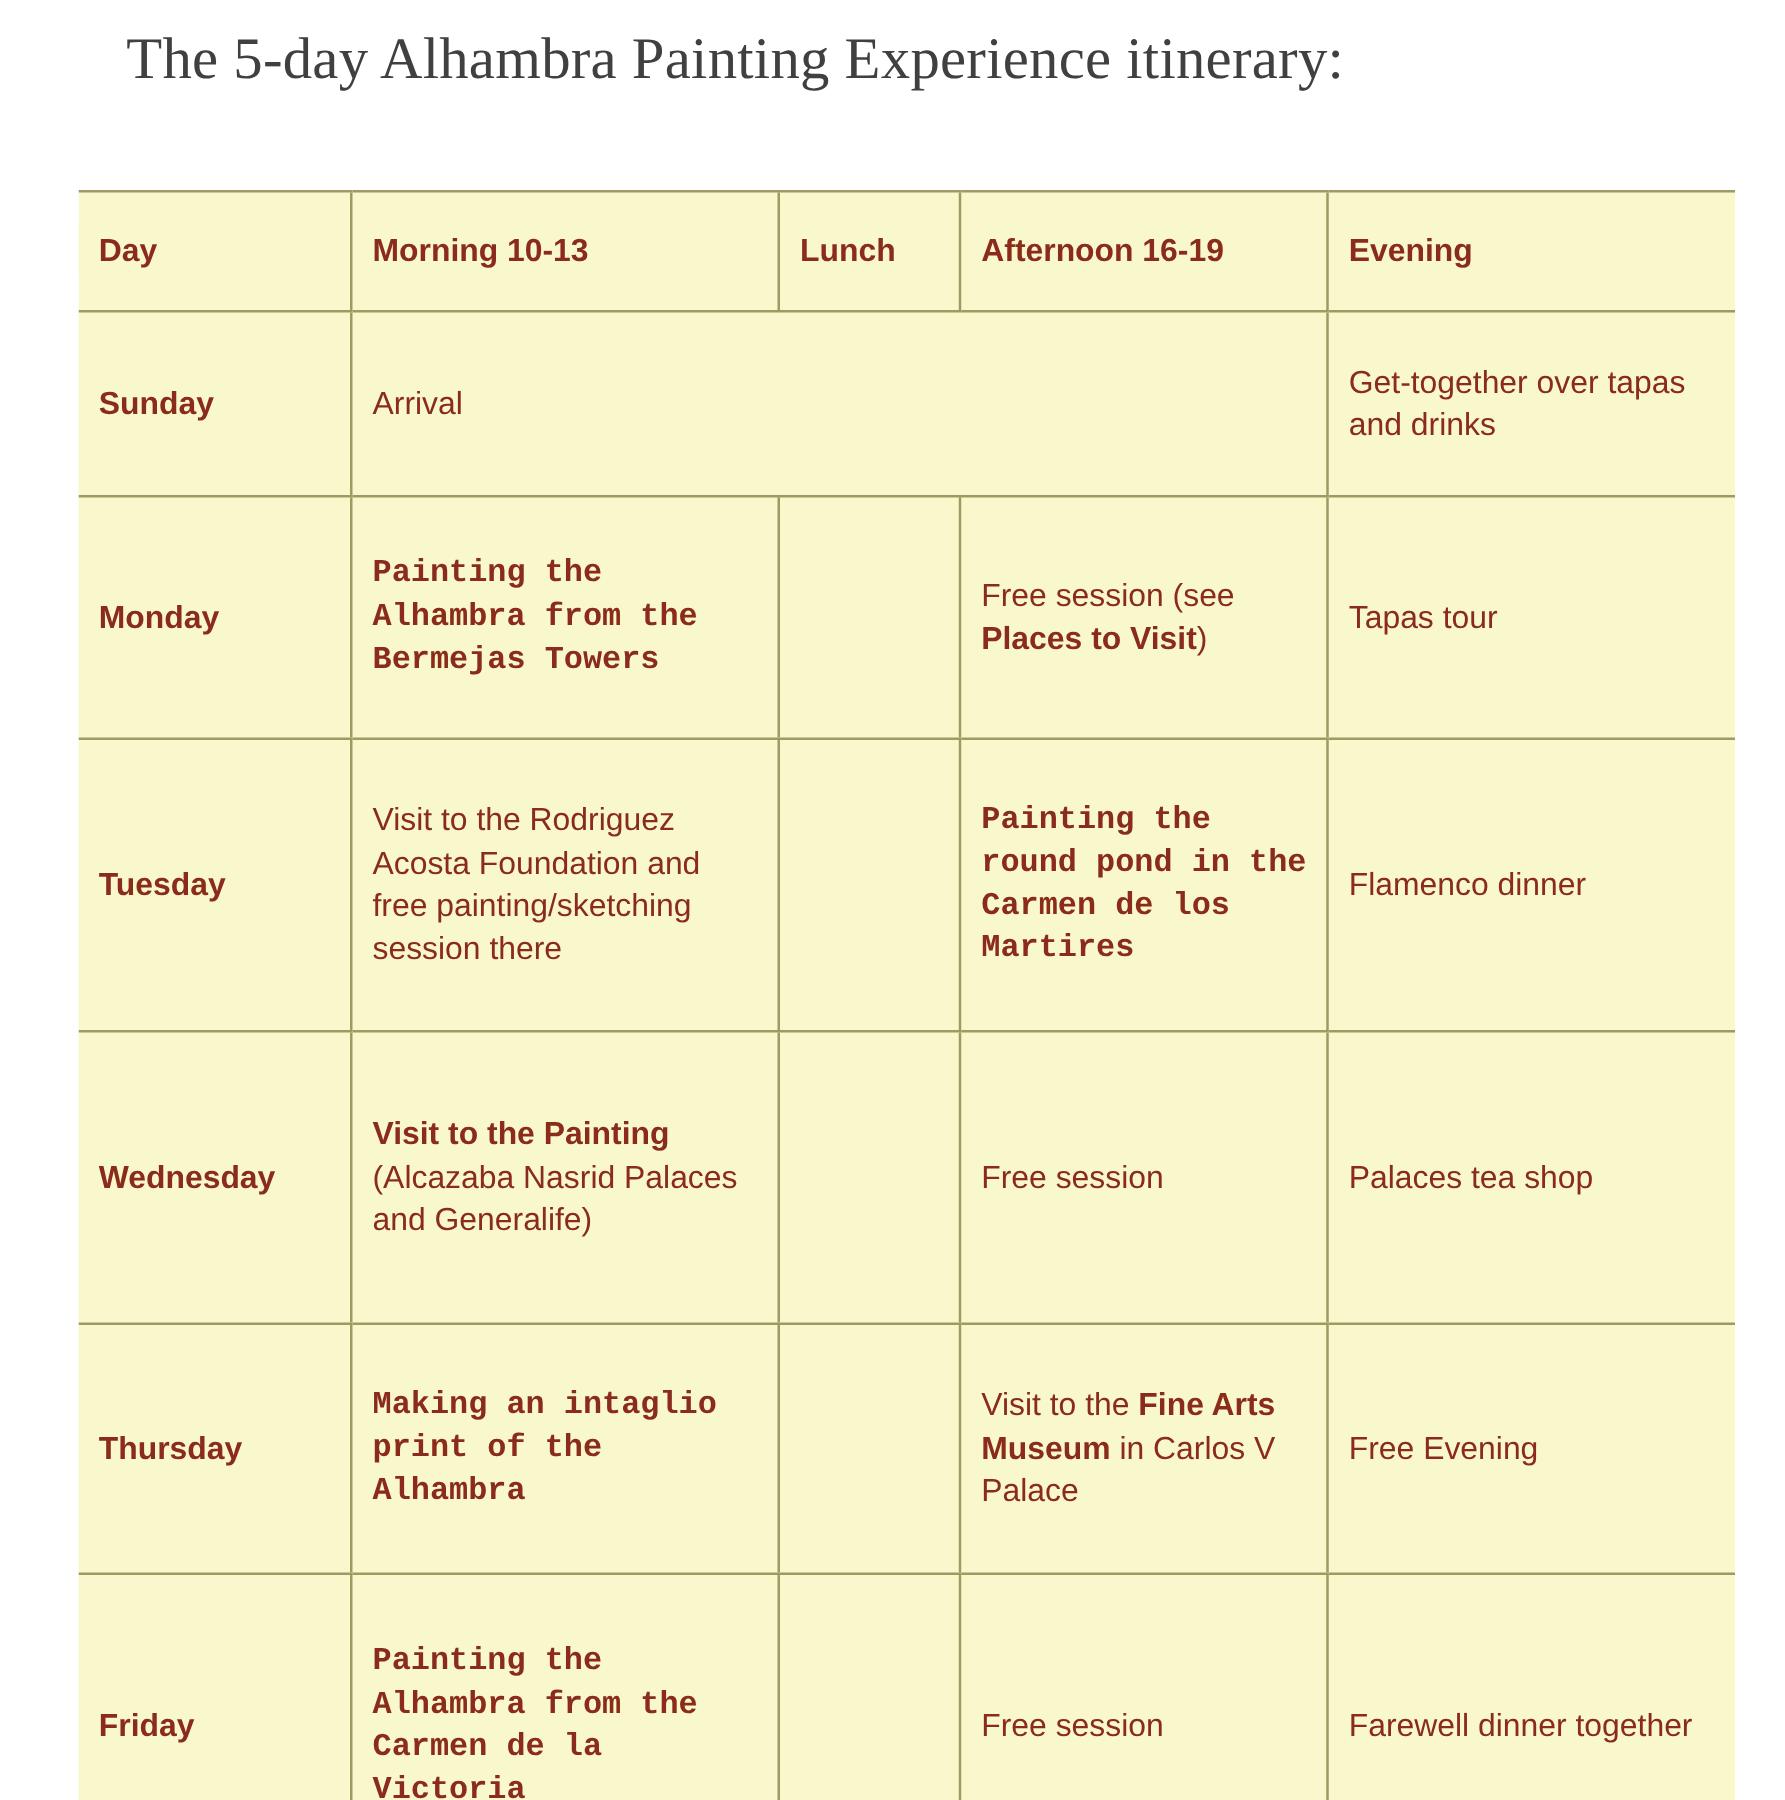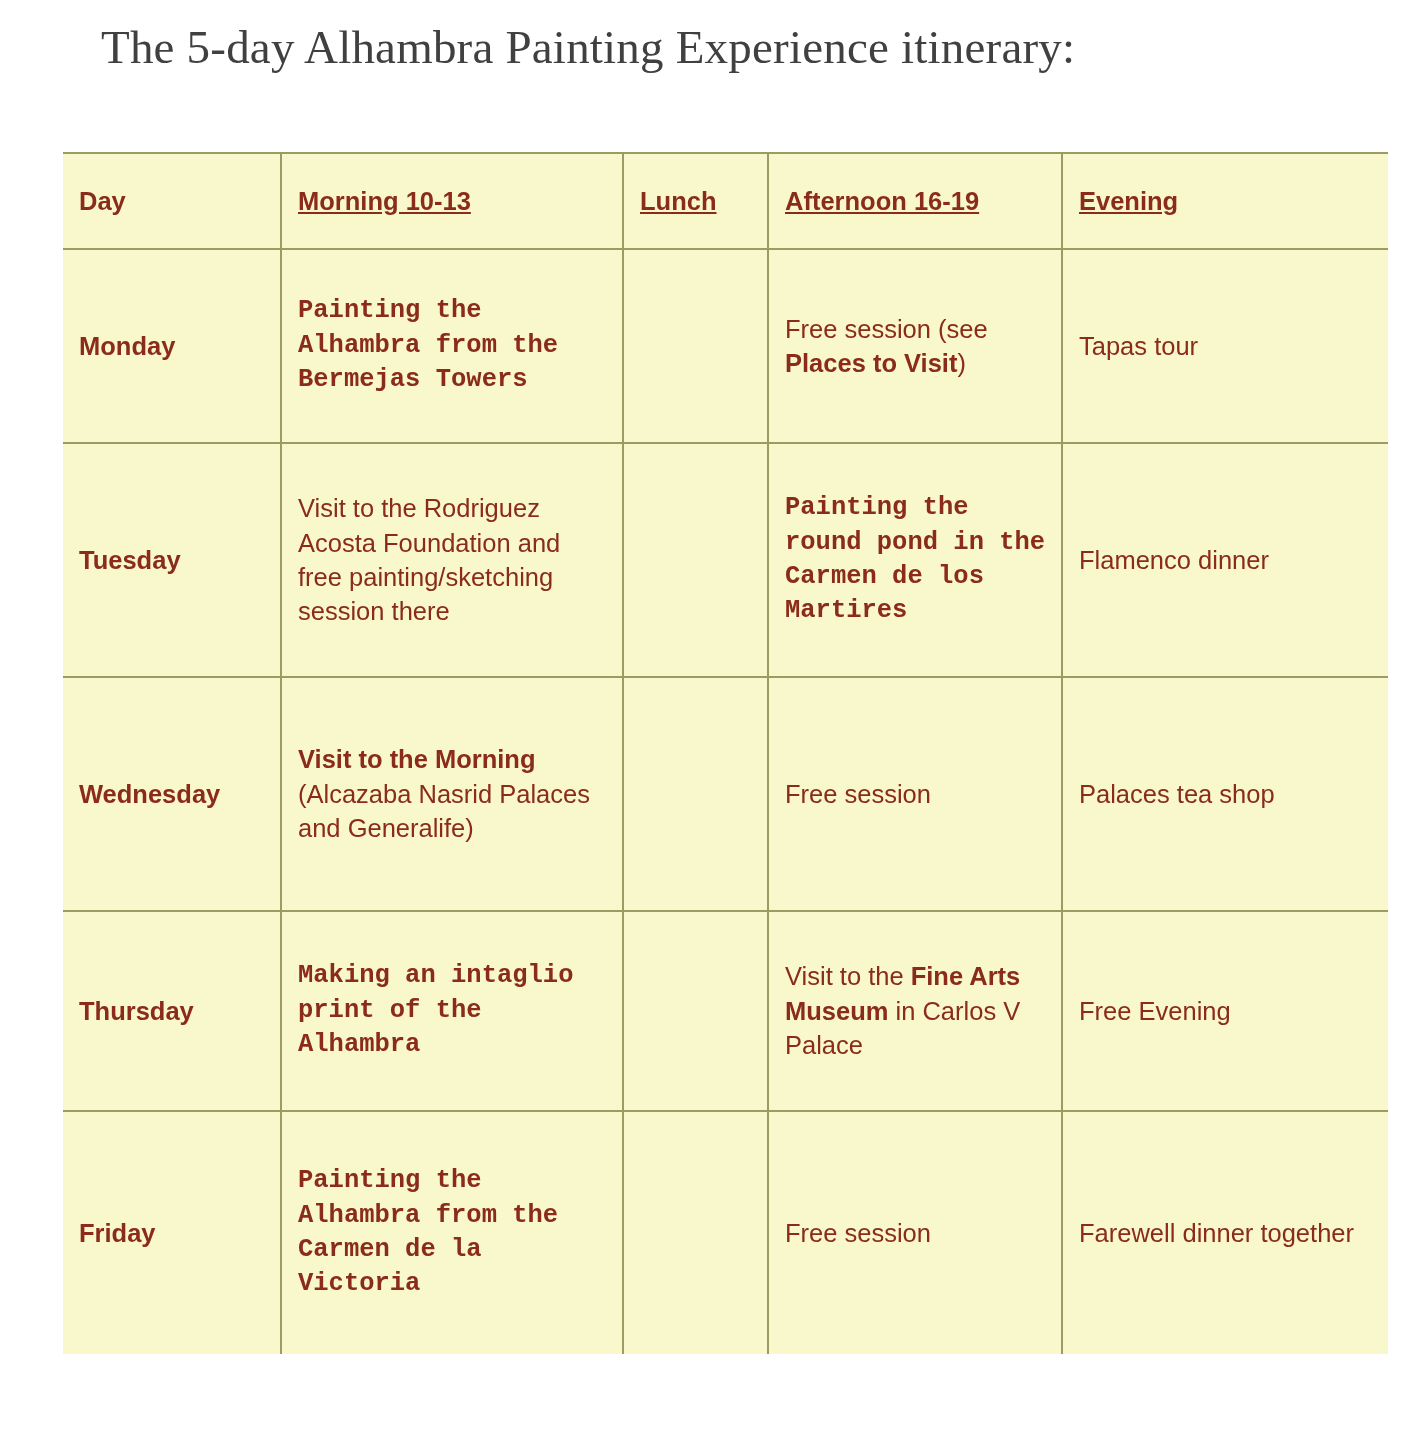--- a/index.html
+++ b/index.html
@@ -76,21 +76,21 @@
     font-weight: bold;
     font-size: 26px;
     height: 74px;
     padding-top: 6px;
     padding-bottom: 6px;
   }
   th.h-day      { text-align: left;   padding-left: 16px; border-radius: 31px; }
   th.h-morning,
   th.h-lunch,
   th.h-afternoon,
-  th.h-evening  { text-align: center; padding-left: 0; padding-right: 0; text-decoration: underline; }
+  th.h-evening  { text-align: center; padding-left: 0; padding-right: 0; }
 
   
   td.day-cell {
     font-weight: bold;
     font-size: 25.5px;
     white-space: nowrap;
   }
   td.plain      { font-weight: 400; }
   td.bold       { font-weight: bold; font-family: Liberation Mono, monospace; }
   td.center     { text-align: center; }
@@ -130,40 +130,45 @@
         <th class="h-day">Day</th>
         <th class="h-morning">Morning 10-13</th>
         <th class="h-lunch">Lunch</th>
         <th class="h-afternoon">Afternoon 16-19</th>
         <th class="h-evening">Evening</th>
       </tr>
     </thead>
 
     <tbody>
 
+      <tr class="r-sunday">
+        <td class="day-cell">Sunday</td>
+        <td class="plain center" colspan="3">Arrival</td>
+        <td class="plain">Get-together over tapas and drinks</td>
+      </tr>
 
       <tr class="r-monday">
         <td class="day-cell">Monday</td>
         <td class="bold morning-cell">Painting the Alhambra from the Bermejas Towers</td>
         <td class="plain"></td>
         <td class="plain afternoon-cell"><span class="n">Free session (see </span><span class="b">Places to Visit</span><span class="n">)</span></td>
         <td class="plain">Tapas tour</td>
       </tr>
 
       <tr class="r-tuesday">
         <td class="day-cell">Tuesday</td>
         <td class="plain morning-cell">Visit to the Rodriguez Acosta Foundation and free painting/sketching session there</td>
         <td class="plain"></td>
         <td class="bold afternoon-cell">Painting the round pond in the Carmen de los Martires</td>
         <td class="plain">Flamenco dinner</td>
       </tr>
 
       <tr class="r-wednesday">
         <td class="day-cell">Wednesday</td>
-        <td class="plain morning-cell"><span class="b">Visit to the Morning</span><span class="n"> (Alcazaba Nasrid Palaces and Generalife)</span></td>
+        <td class="plain morning-cell"><span class="b">Visit to the Painting</span><span class="n"> (Alcazaba Nasrid Palaces and Generalife)</span></td>
         <td class="plain"></td>
         <td class="plain afternoon-cell">Free session</td>
         <td class="plain">Palaces tea shop</td>
       </tr>
 
       <tr class="r-thursday">
         <td class="day-cell">Thursday</td>
         <td class="bold morning-cell">Making an intaglio print of the Alhambra</td>
         <td class="plain"></td>
         <td class="plain afternoon-cell"><span class="n">Visit to the </span><span class="b">Fine Arts Museum</span><span class="n"> in Carlos V Palace</span></td>

